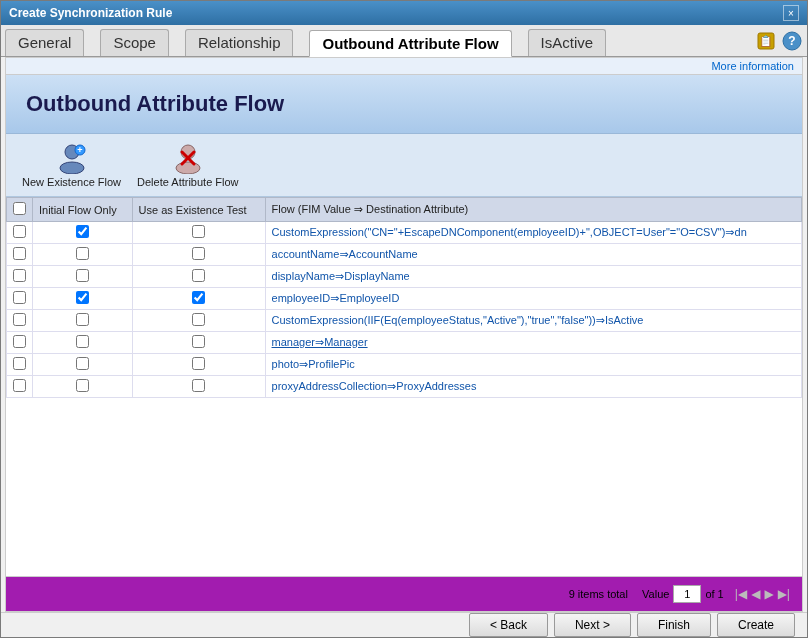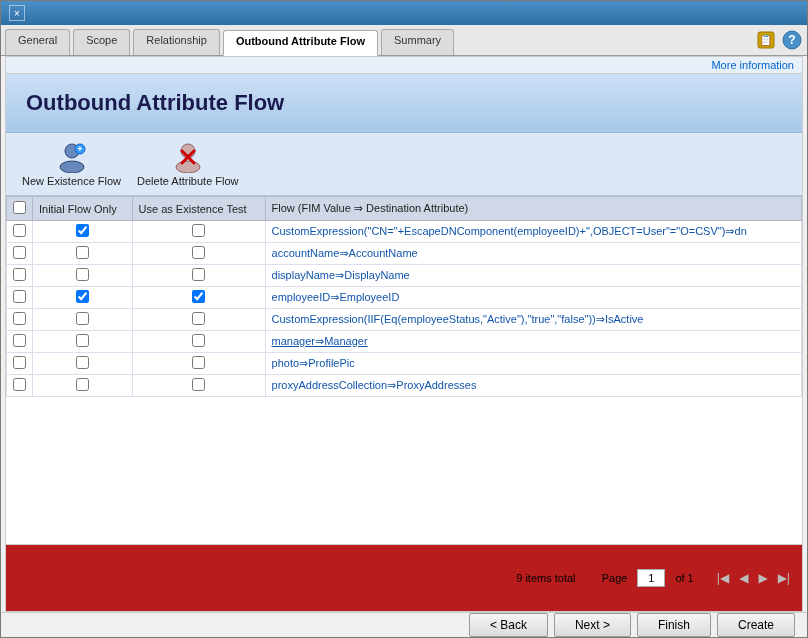--- a/index.html
+++ b/index.html
@@ -55,22 +55,22 @@
     .tabs-left {
       display: flex;
       align-items: stretch;
     }
     .tab {
       padding: 4px 12px;
       border: 1px solid #aaa;
       border-bottom: none;
       background: #dcdcdc;
       cursor: pointer;
-      margin-right: 3px;
-      font-size: 11px;
+      margin-right: 16px;
+      font-size: 15px;
       color: #333;
       border-radius: 3px 3px 0 0;
     }
     .tab.active {
       background: white;
       border-bottom: 1px solid white;
       font-weight: bold;
       color: #000;
       position: relative;
       bottom: -1px;
@@ -180,27 +180,27 @@
       text-align: center;
       color: #333;
     }
     .checkbox-cell {
       text-align: center;
     }
     input[type="checkbox"] {
       cursor: pointer;
     }
     .pagination-bar {
-      background: #b91c1c;
+      background: #a21caf;
       border-top: 1px solid #ccc;
-      padding: 24px 12px;
+      padding: 8px 12px;
       display: flex;
       justify-content: flex-end;
       align-items: center;
-      gap: 10px;
+      gap: 4px;
       font-size: 11px;
     }
     .page-input {
       width: 28px;
       height: 18px;
       text-align: center;
       border: 1px solid #aaa;
       font-size: 11px;
     }
     .nav-btn {
@@ -230,30 +230,31 @@
       border-radius: 2px;
       min-width: 70px;
     }
   </style>
 </head>
 <body>
 
 <div class="dialog">
 
   <div class="title-bar">
+    <span>Create Synchronization Rule</span>
     <button class="title-bar-close">×</button>
   </div>
 
   <div class="tabs-row">
     <div class="tabs-left">
       <div class="tab">General</div>
       <div class="tab">Scope</div>
       <div class="tab">Relationship</div>
       <div class="tab active">Outbound Attribute Flow</div>
-      <div class="tab">Summary</div>
+      <div class="tab">IsActive</div>
     </div>
     <div class="tabs-right">
       <button class="icon-btn" title="Help">
         <svg width="20" height="20" viewBox="0 0 20 20">
           <rect x="2" y="2" width="16" height="16" rx="2" fill="#c8a000" stroke="#a07800" stroke-width="1"></rect>
           <text x="10" y="14" text-anchor="middle" font-size="11" fill="white" font-weight="bold">📋</text>
         </svg>
       </button>
       <button class="icon-btn" title="Help">
         <svg width="20" height="20" viewBox="0 0 20 20">
@@ -354,21 +355,21 @@
               <td class="checkbox-cell"><input type="checkbox" style=""></td>
               <td style="color: rgb(17, 85, 170);">proxyAddressCollection⇒ProxyAddresses</td>
             </tr>
           </tbody>
       </table>
     </div>
 
     <div class="pagination-bar">
       <span>9 items total</span>
       &nbsp;&nbsp;
-      <span>Page</span>
+      <span>Value</span>
       <input type="text" class="page-input" value="1" style="">
       <span>of 1</span>
       &nbsp;
       <button class="nav-btn" disabled="">|◀</button>
       <button class="nav-btn" disabled="">◀</button>
       <button class="nav-btn" disabled="">▶</button>
       <button class="nav-btn" disabled="">▶|</button>
     </div>
   </div>
 

